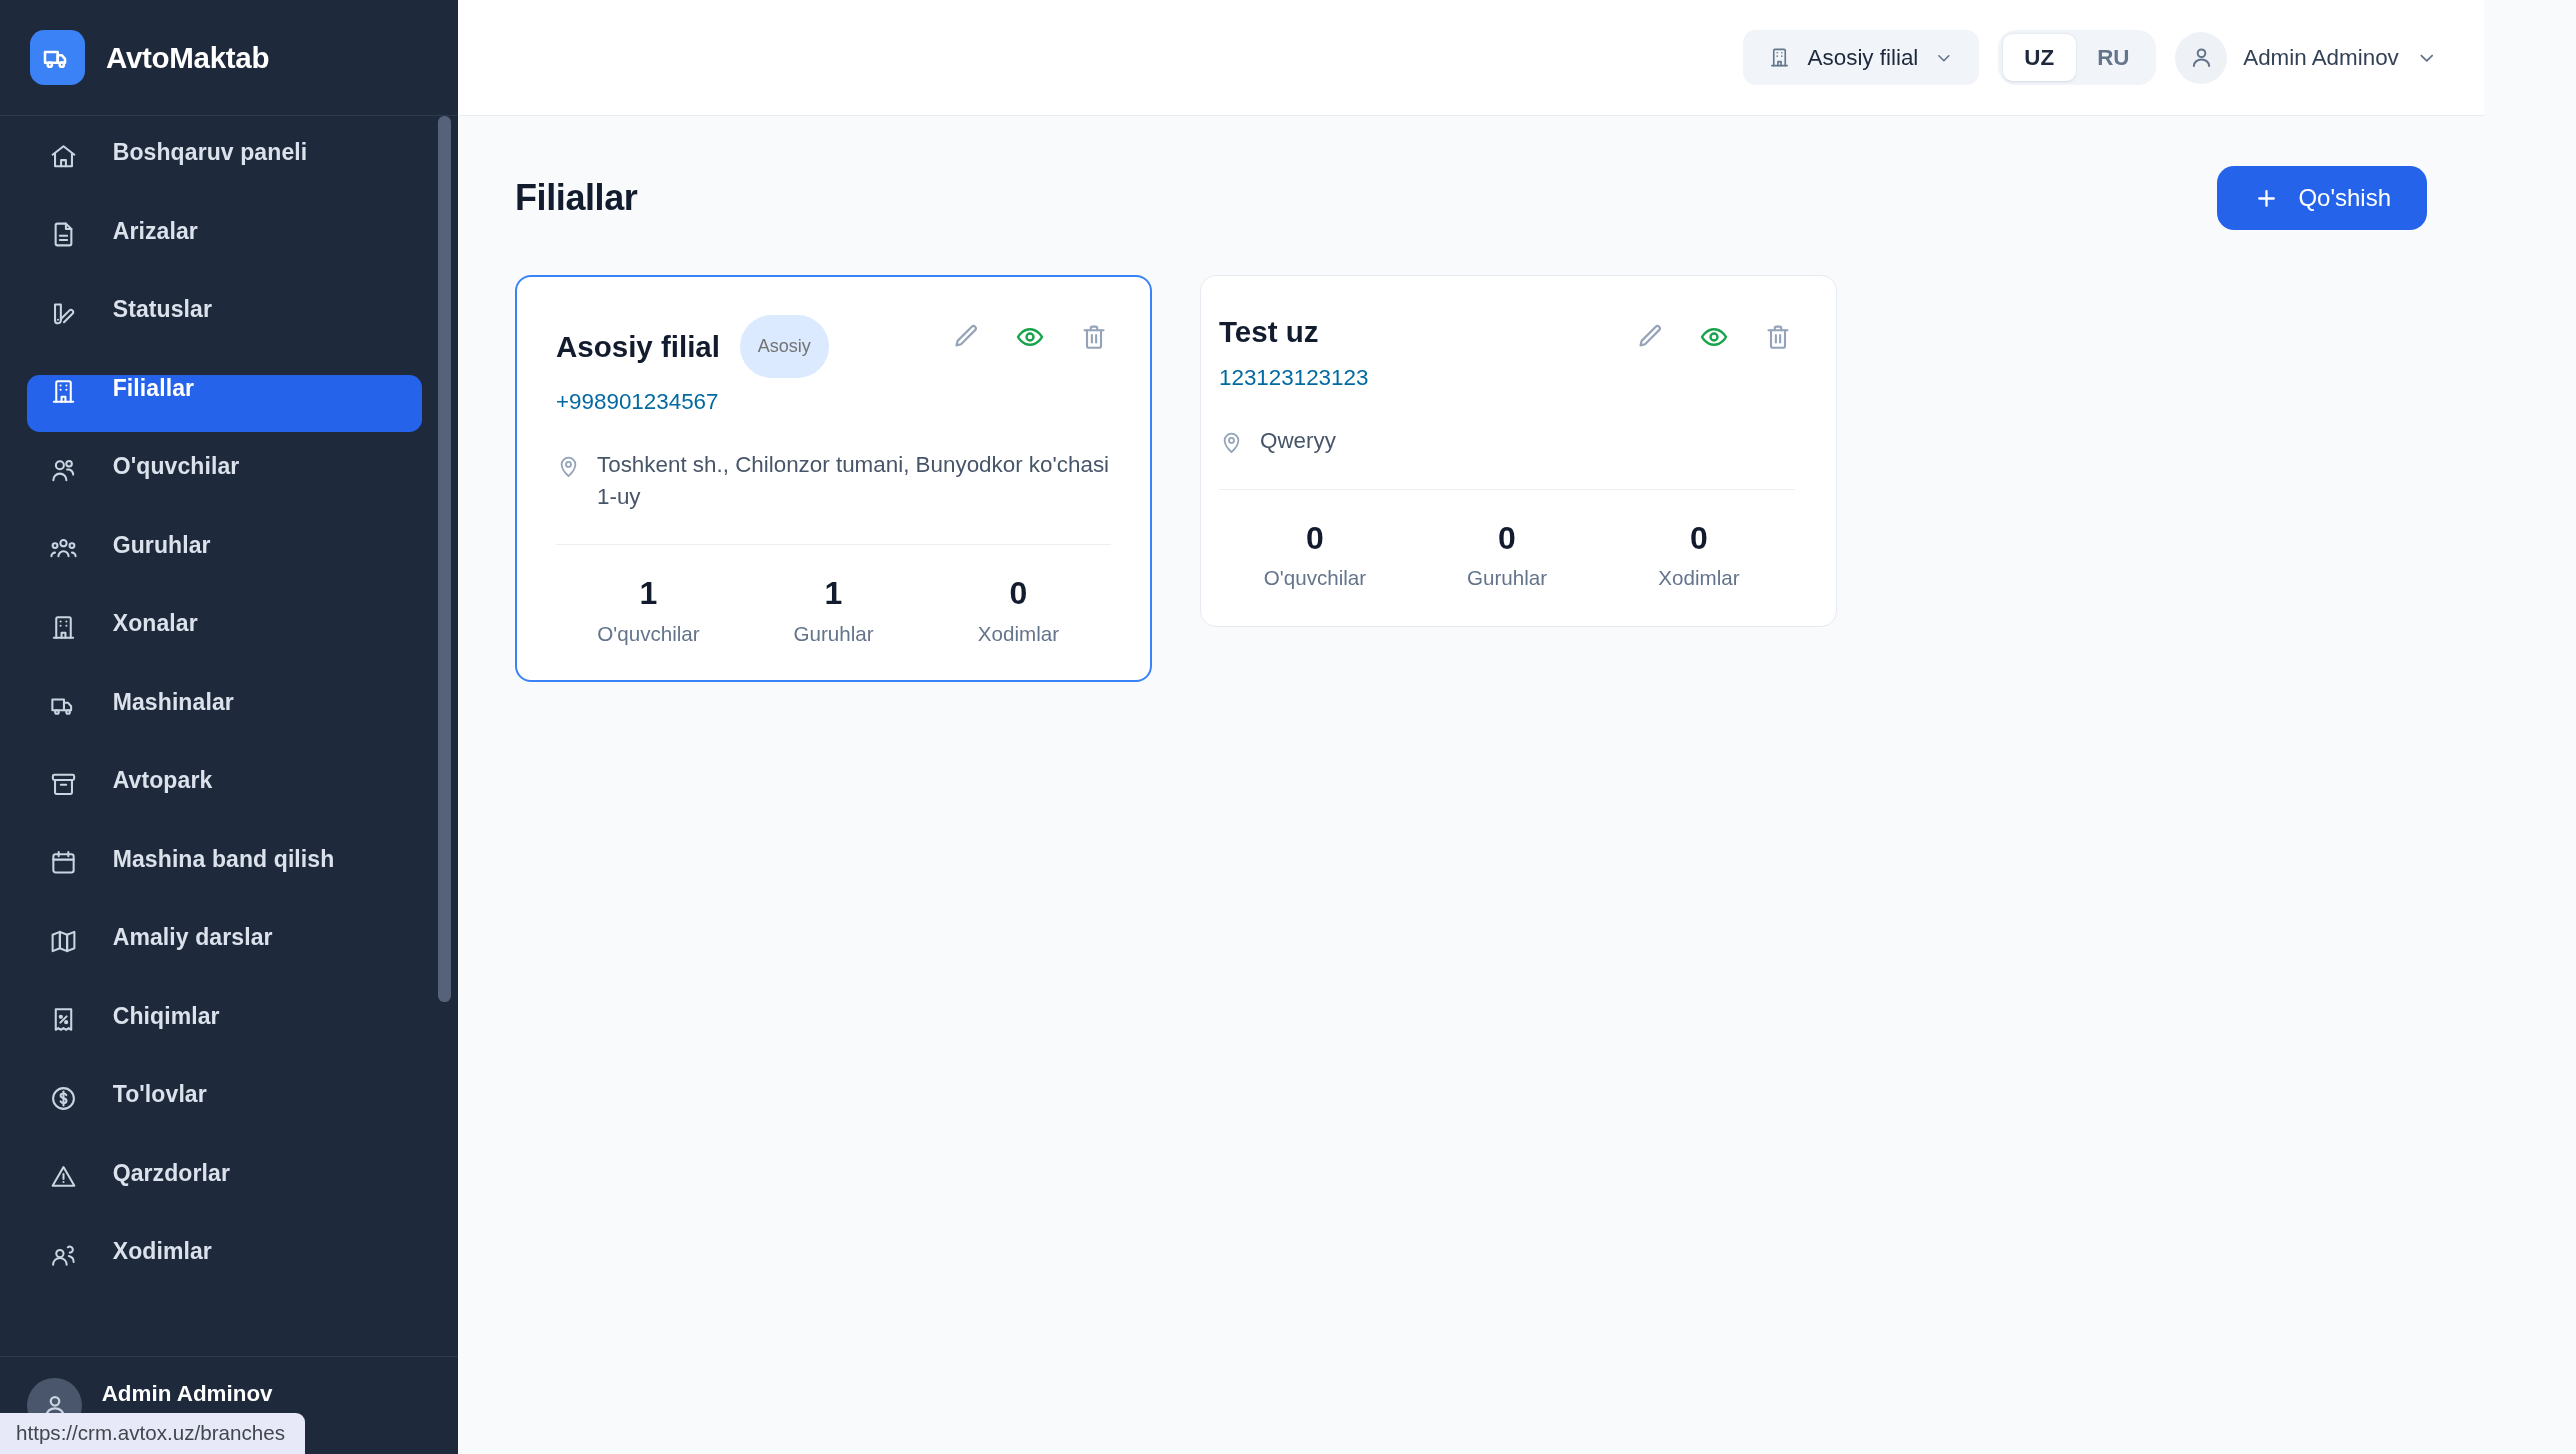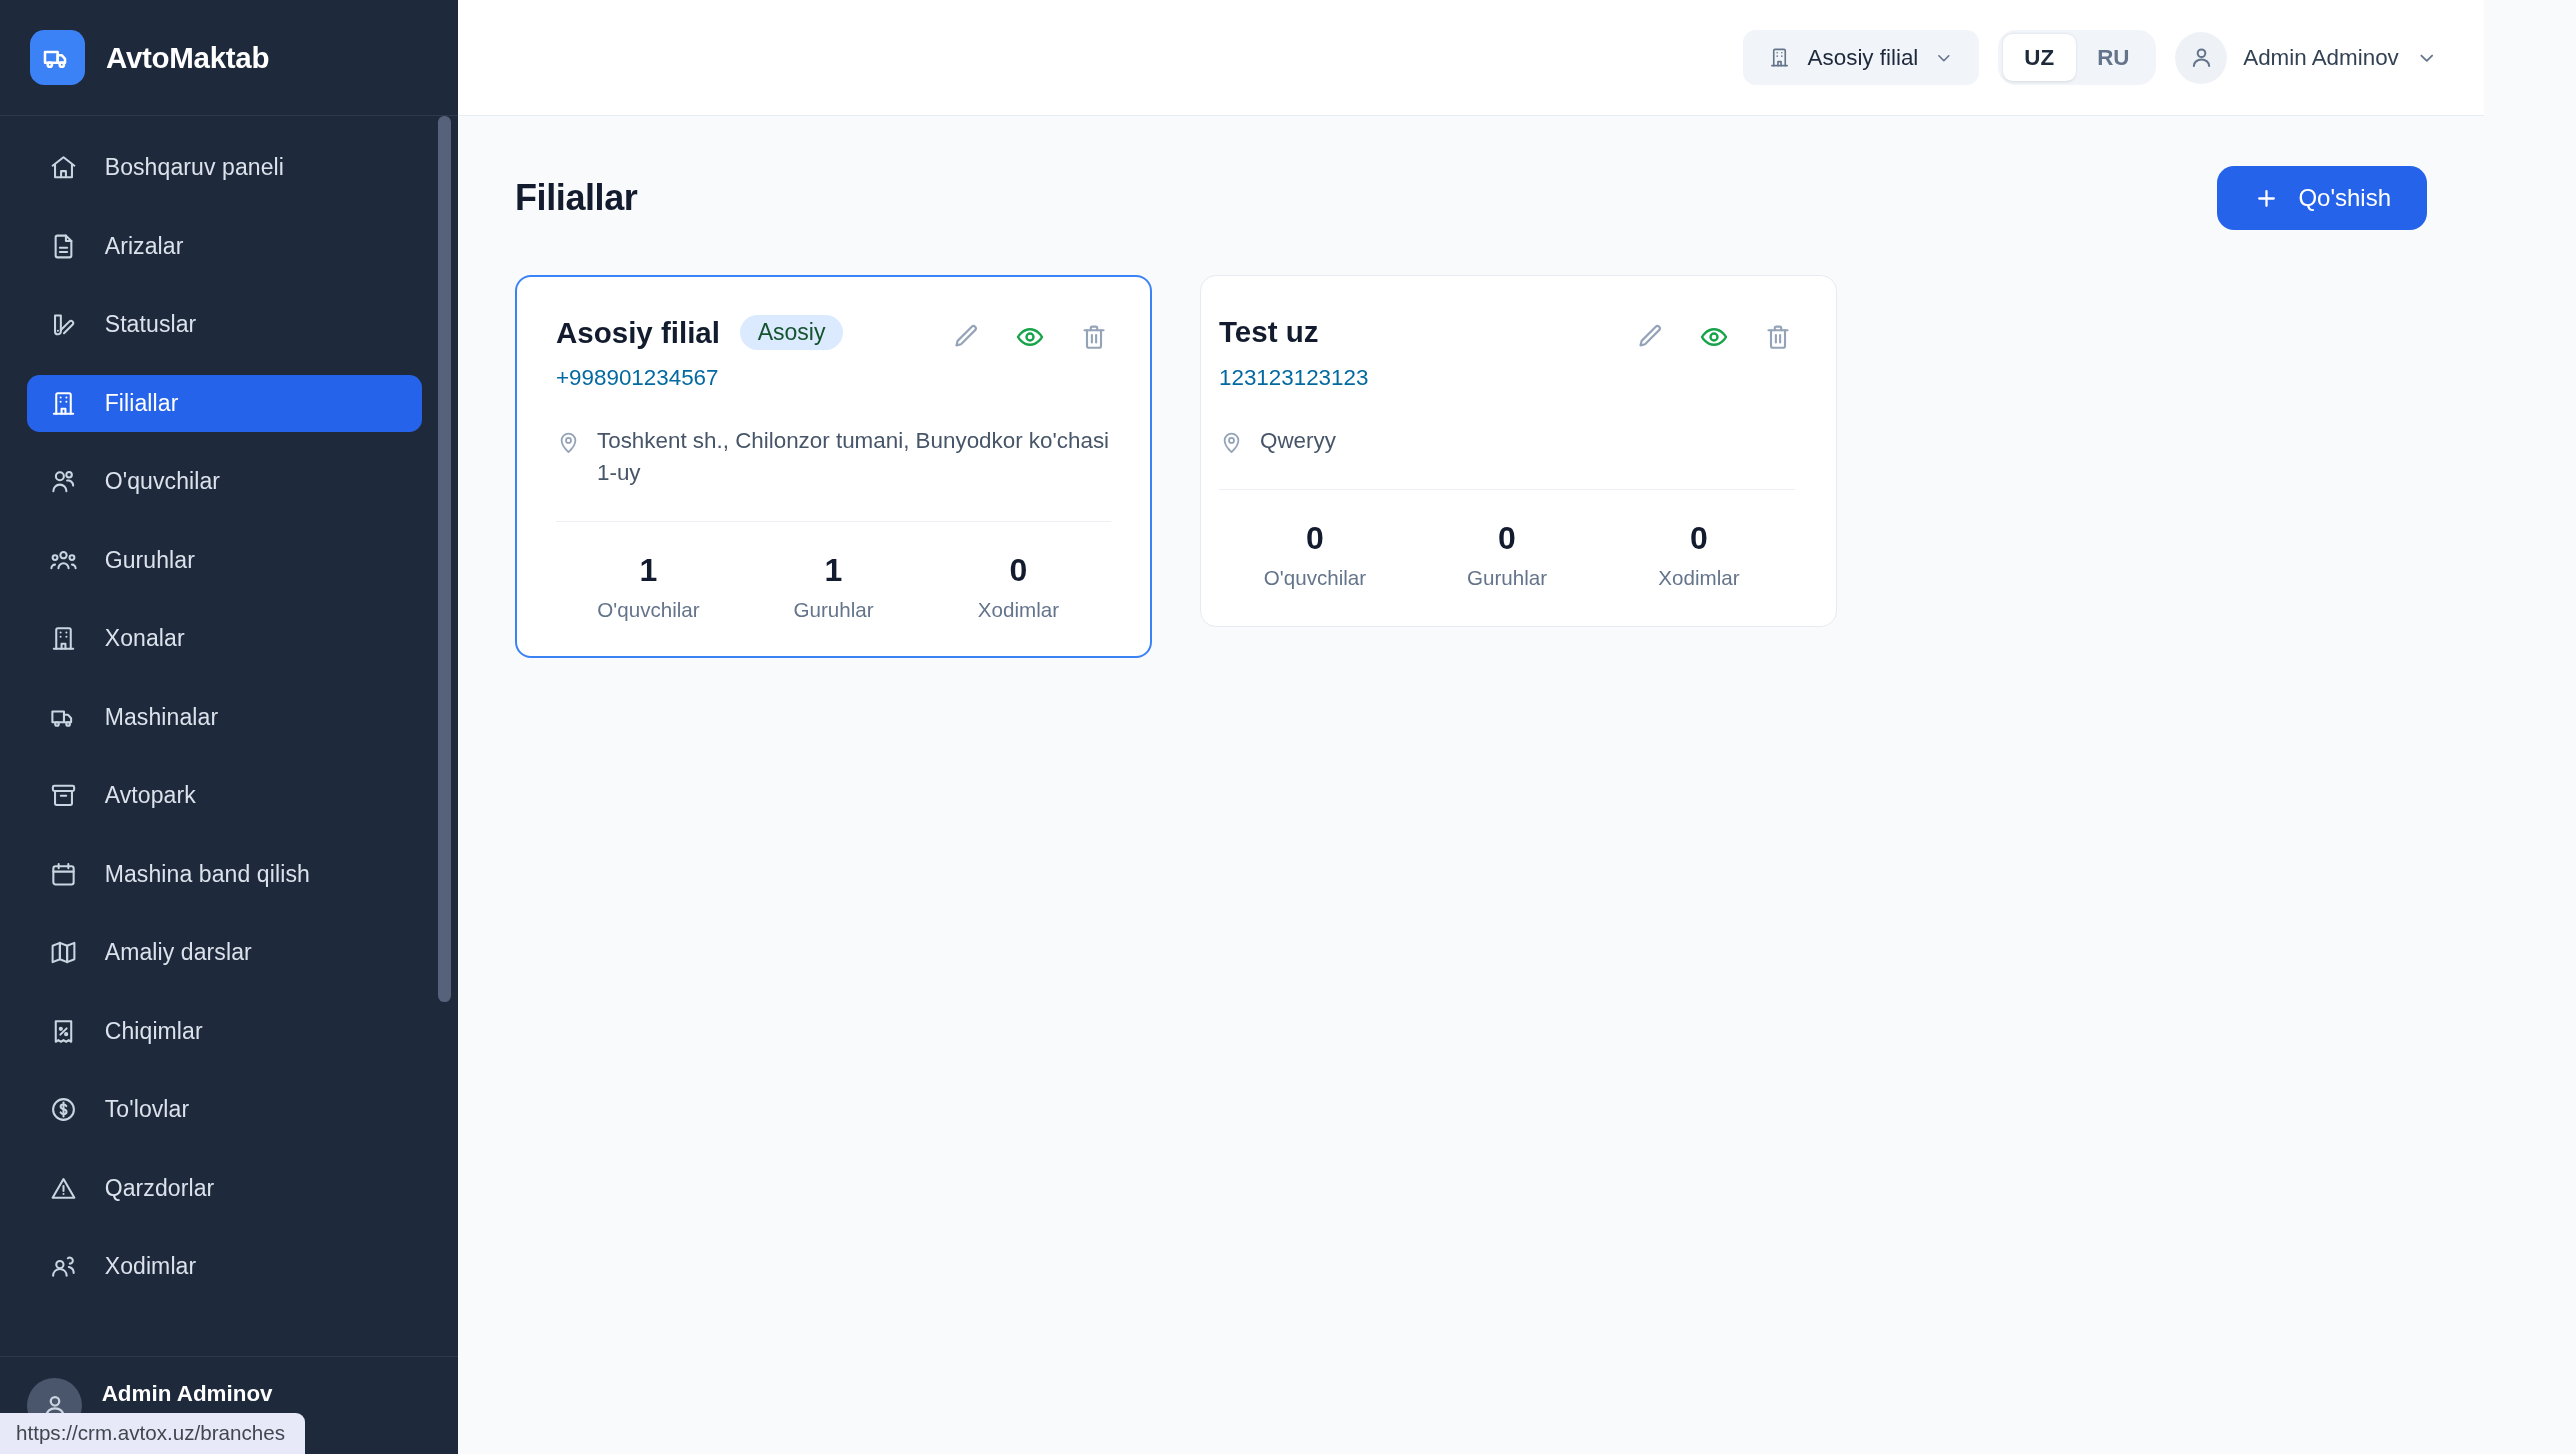--- a/index.html
+++ b/index.html
@@ -27,23 +27,23 @@
     width:55px;height:55px;border-radius:14.3px;background:#3b82f6;
     display:flex;align-items:center;justify-content:center;flex:0 0 55px;
   }
   .brand-name{
     font-size:29.5px;font-weight:700;color:#ffffff;letter-spacing:-0.3px;
   }
   .sb-nav{
     flex:1 1 auto;padding:23px 0 9px 0;overflow:hidden;position:relative;
   }
   .nav-item{
-    display:flex;align-items:center;gap:24px;
+    display:flex;gap:32px;
     height:57px;margin:0 36px 21.5px 27px;padding:0 0 0 19.7px;
-    border-radius:12.5px;cursor:pointer;
+    border-radius:12.5px;cursor:pointer;font-weight:bold;
   }
   .nav-item .ico{
     width:34px;height:34px;flex:0 0 34px;display:flex;align-items:center;justify-content:center;
     color:#cbd5e1;
   }
   .nav-item .lbl{font-size:23px;color:#dbe2ec;white-space:nowrap;letter-spacing:0.1px;}
   .nav-item.active{background:#2563eb;}
   .nav-item.active .ico{color:#ffffff;}
   .nav-item.active .lbl{color:#ffffff;}
   .sb-scroll{
@@ -104,22 +104,22 @@
   .cards{display:flex;gap:48px;align-items:flex-start;}
   .card{
     width:637px;background:#ffffff;border:0.9px solid #e6ebf1;border-radius:16px;
     padding:39px 41px 36px 18px;
   }
   .card.selected{border:2.7px solid #3b82f6;padding:38px 39px 34px 39px;}
   .card-top{display:flex;align-items:flex-start;justify-content:space-between;gap:18px;}
   .card-titlewrap{display:flex;align-items:center;gap:19.7px;min-width:0;}
   .card-title{font-size:29.5px;font-weight:700;color:#131c2e;white-space:nowrap;}
   .badge{
-    background:#dbeafe;color:#14532d;font-size:23px;border-radius:894px;
-    padding:4px 18px;white-space:nowrap;
+    background:#dbeafe;color:#737373;font-size:18px;border-radius:894px;
+    padding:21px 18px;white-space:nowrap;
   }
   .card-actions{display:flex;align-items:center;gap:30px;padding-top:5.4px;}
   .act{width:34px;height:34px;display:flex;align-items:center;justify-content:center;cursor:pointer;color:#94a3b8;}
   .act.view{color:#16a34a;}
   .card-phone{font-size:22.4px;color:#0369a1;margin-top:10.7px;}
   .card-addr{display:flex;gap:16px;margin-top:34px;align-items:flex-start;}
   .card-addr .pin{width:25px;height:25px;flex:0 0 25px;color:#94a3b8;margin-top:5.4px;}
   .card-addr .txt{font-size:22.4px;color:#475569;line-height:1.42;}
   .divider{height:0.9px;background:#eceff3;margin:32px 0 0 0;}
   .stats{display:flex;margin-top:29px;}

